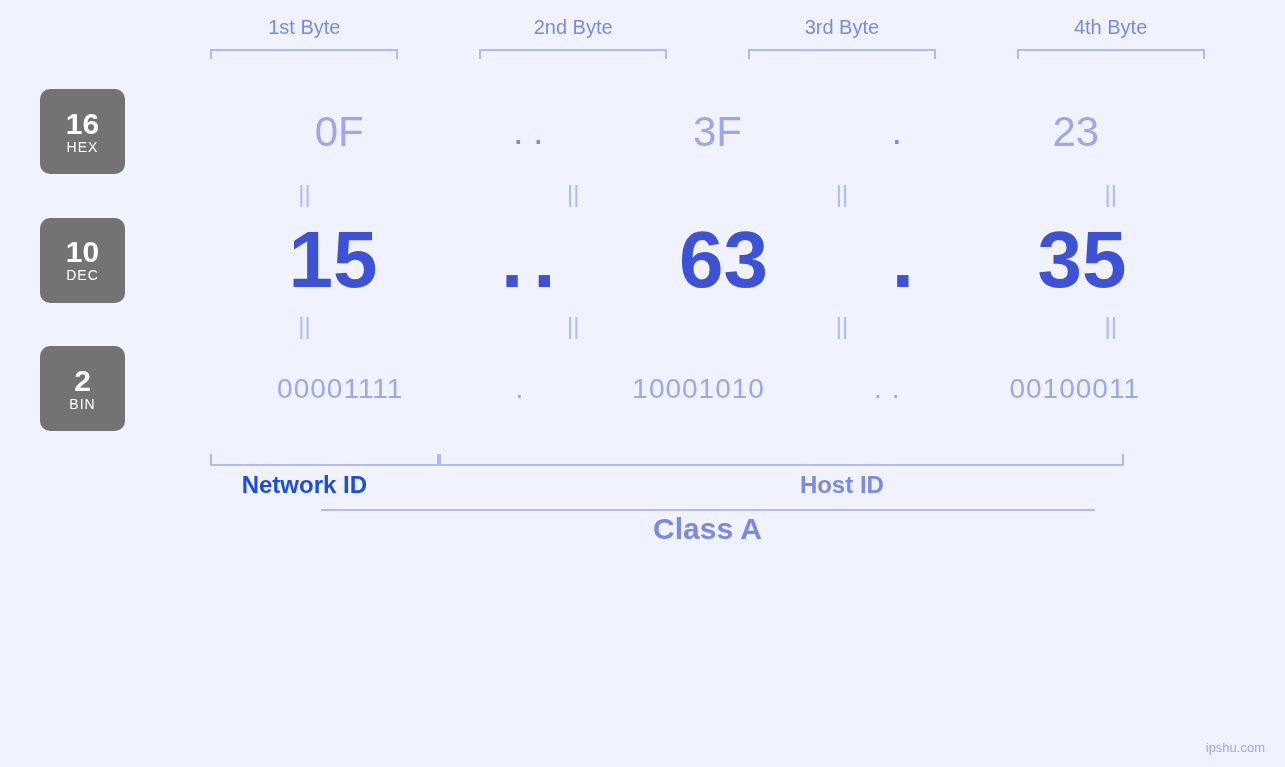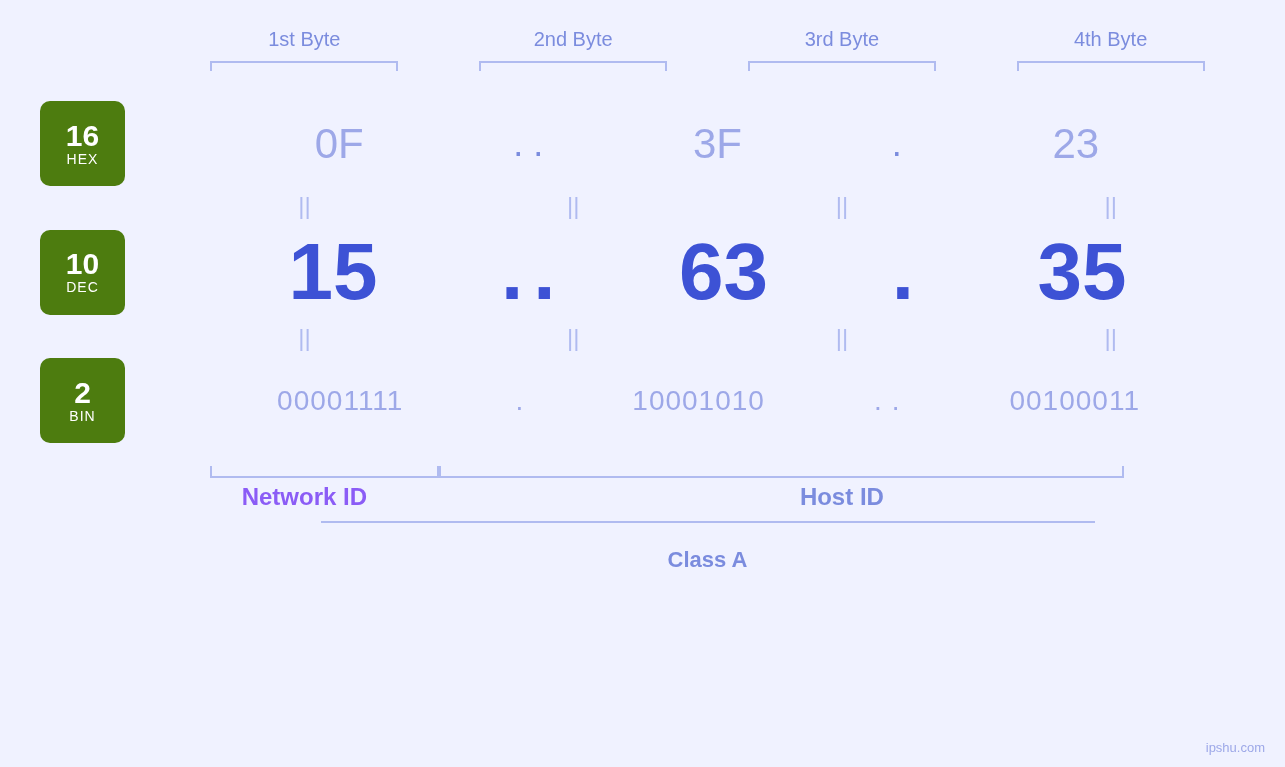--- a/index.html
+++ b/index.html
@@ -19,21 +19,21 @@
       justify-content: center;
     }
 
     .container {
       width: 1285px;
       height: 767px;
       position: relative;
       display: flex;
       flex-direction: column;
       align-items: center;
-      padding: 28px 40px;
+      padding: 16px 40px;
     }
 
     
     .site-url {
       position: absolute;
       bottom: 12px;
       right: 20px;
       color: #9da8e8;
       font-size: 13px;
     }
@@ -103,21 +103,21 @@
       align-items: center;
       width: 100%;
       margin-bottom: 0;
       position: relative;
     }
 
     
     .base-badge {
       width: 85px;
       height: 85px;
-      background-color: #4d7c0f;
+      background-color: #737373;
       border-radius: 10px;
       display: flex;
       flex-direction: column;
       align-items: center;
       justify-content: center;
       color: white;
       flex-shrink: 0;
       margin-right: 45px;
     }
 
@@ -280,21 +280,21 @@
     .id-labels {
       display: flex;
       width: 100%;
       padding-left: 130px;
       margin-top: 5px;
     }
 
     .network-id-label {
       flex: 1;
       text-align: center;
-      color: #8b5cf6;
+      color: #1d4ed8;
       font-size: 24px;
       font-weight: 600;
     }
 
     .host-id-label {
       flex: 3;
       text-align: center;
       color: #7b8cde;
       font-size: 24px;
       font-weight: 600;
@@ -312,23 +312,23 @@
     .class-bracket-line {
       height: 2px;
       background-color: #b0bbf0;
       margin-left: 14%;
       margin-right: 14%;
     }
 
     .class-label {
       text-align: center;
       color: #7b8cde;
-      font-size: 22px;
+      font-size: 30px;
       font-weight: 600;
-      margin-top: 24px;
+      margin-top: 1px;
     }
 
     
     .sep-wrapper {
       display: flex;
       align-items: center;
       justify-content: center;
     }
   </style>
 </head>

